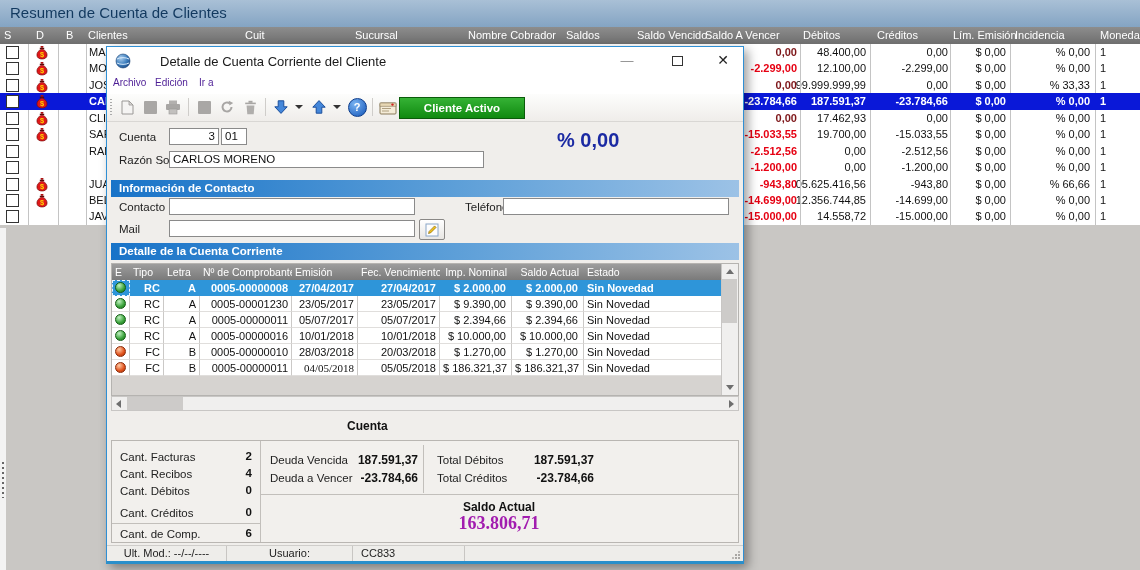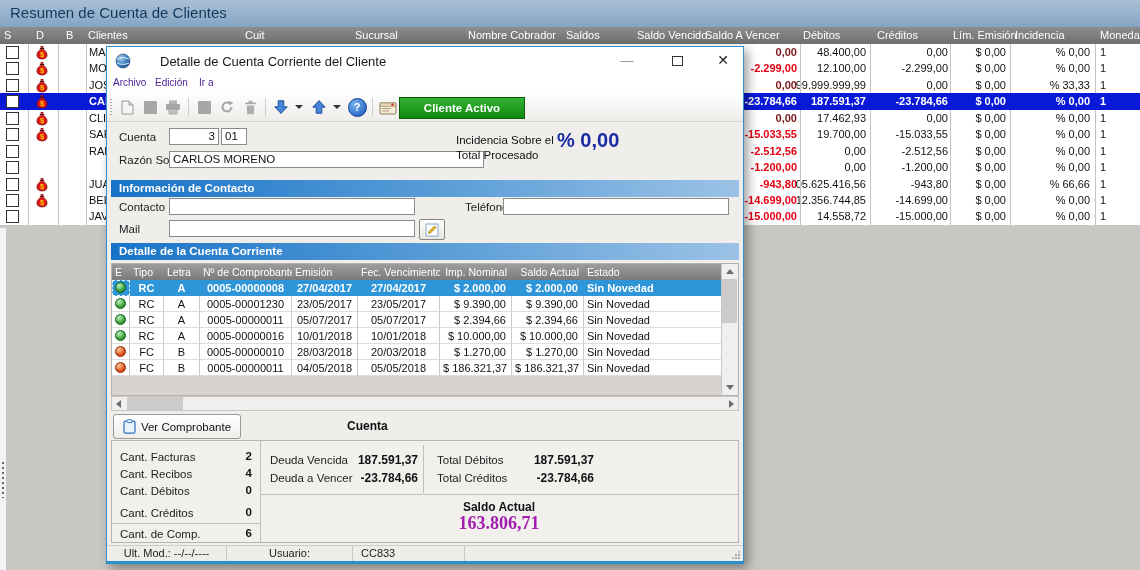--- a/index.html
+++ b/index.html
@@ -72,21 +72,21 @@
     color:#fff;font-weight:bold;font-size:11.5px;line-height:17px;padding-left:8px;box-sizing:border-box;}
 
   .grid{position:absolute;left:4px;top:216px;width:628px;height:133px;background:#d6d3d0;border:1px solid #b5b3b0;box-sizing:border-box;}
   .ghead{display:flex;height:16px;background:linear-gradient(#9d9d9d,#7a7a7a);}
   .gh{color:#fff;font-size:10.5px;line-height:16px;box-sizing:border-box;padding:0 3px;white-space:nowrap;overflow:hidden;}
   .grow{display:flex;height:16px;background:#fff;}
   .grow.sel{background:#2e95d9;color:#fff;font-weight:bold;}
   .gc{font-size:11px;line-height:16px;box-sizing:border-box;border-right:1px solid #cbc9c7;
     border-bottom:1px solid #e0dedc;white-space:nowrap;overflow:hidden;padding:0 3px;}
   .grow.sel .gc{border-color:#2e95d9;}
-  .ce{text-align:center;padding:0;} .cc{text-align:center;} .cr{text-align:right;padding-right:5px;} .cl{text-align:left;}
+  .ce{text-align:center;padding:0;} .cc{text-align:right;} .cr{text-align:right;padding-right:5px;} .cl{text-align:left;}
   .sphere{display:inline-block;width:11px;height:11px;border-radius:50%;margin-top:2px;}
   .sphere.green{background:radial-gradient(circle at 35% 28%,#c2f2c2,#3aa23a 60%,#1c701c);border:1px solid #135c13;box-sizing:border-box;}
   .sphere.red{background:radial-gradient(circle at 35% 28%,#ffcba6,#e0511b 60%,#9c3008;);border:1px solid #8a2a08;box-sizing:border-box;background:radial-gradient(circle at 35% 28%,#ffcba6,#e0511b 60%,#9c3008);}
   .focusbox{outline:1px dashed #e8f4ff;outline-offset:-1px;}
   .vsb{position:absolute;right:0;top:0;width:16px;height:131px;background:#f0efee;border-left:1px solid #c8c6c4;}
   .vsb-btn{position:absolute;left:0;width:15px;height:15px;background:#f0efee;}
   .tri-up{position:absolute;left:4px;top:5px;width:0;height:0;border-left:4px solid transparent;border-right:4px solid transparent;border-bottom:5px solid #6e6e6e;}
   .tri-down{position:absolute;left:4px;top:5px;width:0;height:0;border-left:4px solid transparent;border-right:4px solid transparent;border-top:5px solid #6e6e6e;}
   .vsb-thumb{position:absolute;left:0;top:15px;width:15px;height:44px;background:#cdcbc9;}
   .hsb{position:absolute;left:4px;top:349px;width:628px;height:15px;background:#f0efee;border:1px solid #c8c6c4;box-sizing:border-box;}
@@ -414,24 +414,20 @@
         <span>Cliente Activo</span>
       </div>
     </div>
 
     <div class="fields">
       <span class="flabel" style="left:12px;top:10px;">Cuenta</span>
       <span class="tinput" style="left:62px;top:7px;width:50px;text-align:right;">3</span>
       <span class="tinput" style="left:114px;top:7px;width:26px;">01</span>
       <span class="flabel" style="left:12px;top:33px;">Razón Social</span>
       <span class="tinput" style="left:62px;top:30px;width:315px;">CARLOS MORENO</span>
-      <span class="inc-label">
-        <span>Incidencia Sobre el</span><br>
-        <span>Total Procesado</span>
-      </span>
       <span class="inc-value">% 0,00</span>
     </div>
 
     <div class="secbar" style="top:133px;">Información de Contacto</div>
 
     <div>
       <span class="flabel" style="left:12px;top:154px;position:absolute;">Contacto</span>
       <span class="tinput" style="left:62px;top:151px;width:246px;"></span>
       <span class="flabel" style="left:358px;top:154px;position:absolute;">Teléfono</span>
       <span class="tinput" style="left:396px;top:151px;width:226px;"></span>
@@ -513,21 +509,21 @@
             <span class="gc cc" style="width: 82px;">20/03/2018</span>
             <span class="gc cr" style="width: 72px;">$ 1.270,00</span>
             <span class="gc cr" style="width: 72px;">$ 1.270,00</span>
             <span class="gc cl" style="width: 140px;">Sin Novedad</span>
           </div>
           <div class="grow">
             <span class="gc ce" style="width: 18px;"><span class="sphere red"></span></span>
             <span class="gc cc" style="width: 34px;">FC</span>
             <span class="gc cc" style="width: 36px;">B</span>
             <span class="gc cc" style="width: 92px;">0005-00000011</span>
-            <span class="gc cc" style="width: 66px;">04/05/2018</span>
+            <span class="gc cc" style="width: 66px; font-family: Liberation Serif, serif;">04/05/2018</span>
             <span class="gc cc" style="width: 82px;">05/05/2018</span>
             <span class="gc cr" style="width: 72px;">$ 186.321,37</span>
             <span class="gc cr" style="width: 72px;">$ 186.321,37</span>
             <span class="gc cl" style="width: 140px;">Sin Novedad</span>
           </div>
         </div>
       <div class="vsb">
         <span class="vsb-btn" style="top:0;">
             <span class="tri-up"></span>
           </span>
@@ -537,27 +533,20 @@
           </span>
       </div>
     </div>
     <div class="hsb">
       <span class="tri-left"></span>
       <span class="hsb-thumb"></span>
       <span class="tri-right"></span>
     </div>
 
     <div class="btnrow">
-      <div class="btn-ver">
-        <svg width="13" height="15" viewBox="0 0 13 15">
-          <rect x="1" y="2.2" width="11" height="12" rx="1.5" fill="#eaf3fc" stroke="#2a6fc0" stroke-width="1.2"></rect>
-          <rect x="4" y="0.8" width="5" height="2.8" rx="0.8" fill="#fff" stroke="#2a6fc0" stroke-width="1"></rect>
-        </svg>
-        <span>Ver Comprobante</span>
-      </div>
       <span class="cuenta-tab">Cuenta</span>
     </div>
 
     <div class="stats">
       <div id="stats-left">
           <span class="st-label" style="top: 10px;">Cant. Facturas</span>
           <span class="st-value" style="top: 9px;">2</span>
           <span class="st-label" style="top: 27px;">Cant. Recibos</span>
           <span class="st-value" style="top: 26px;">4</span>
           <span class="st-label" style="top: 44px;">Cant. Débitos</span>

